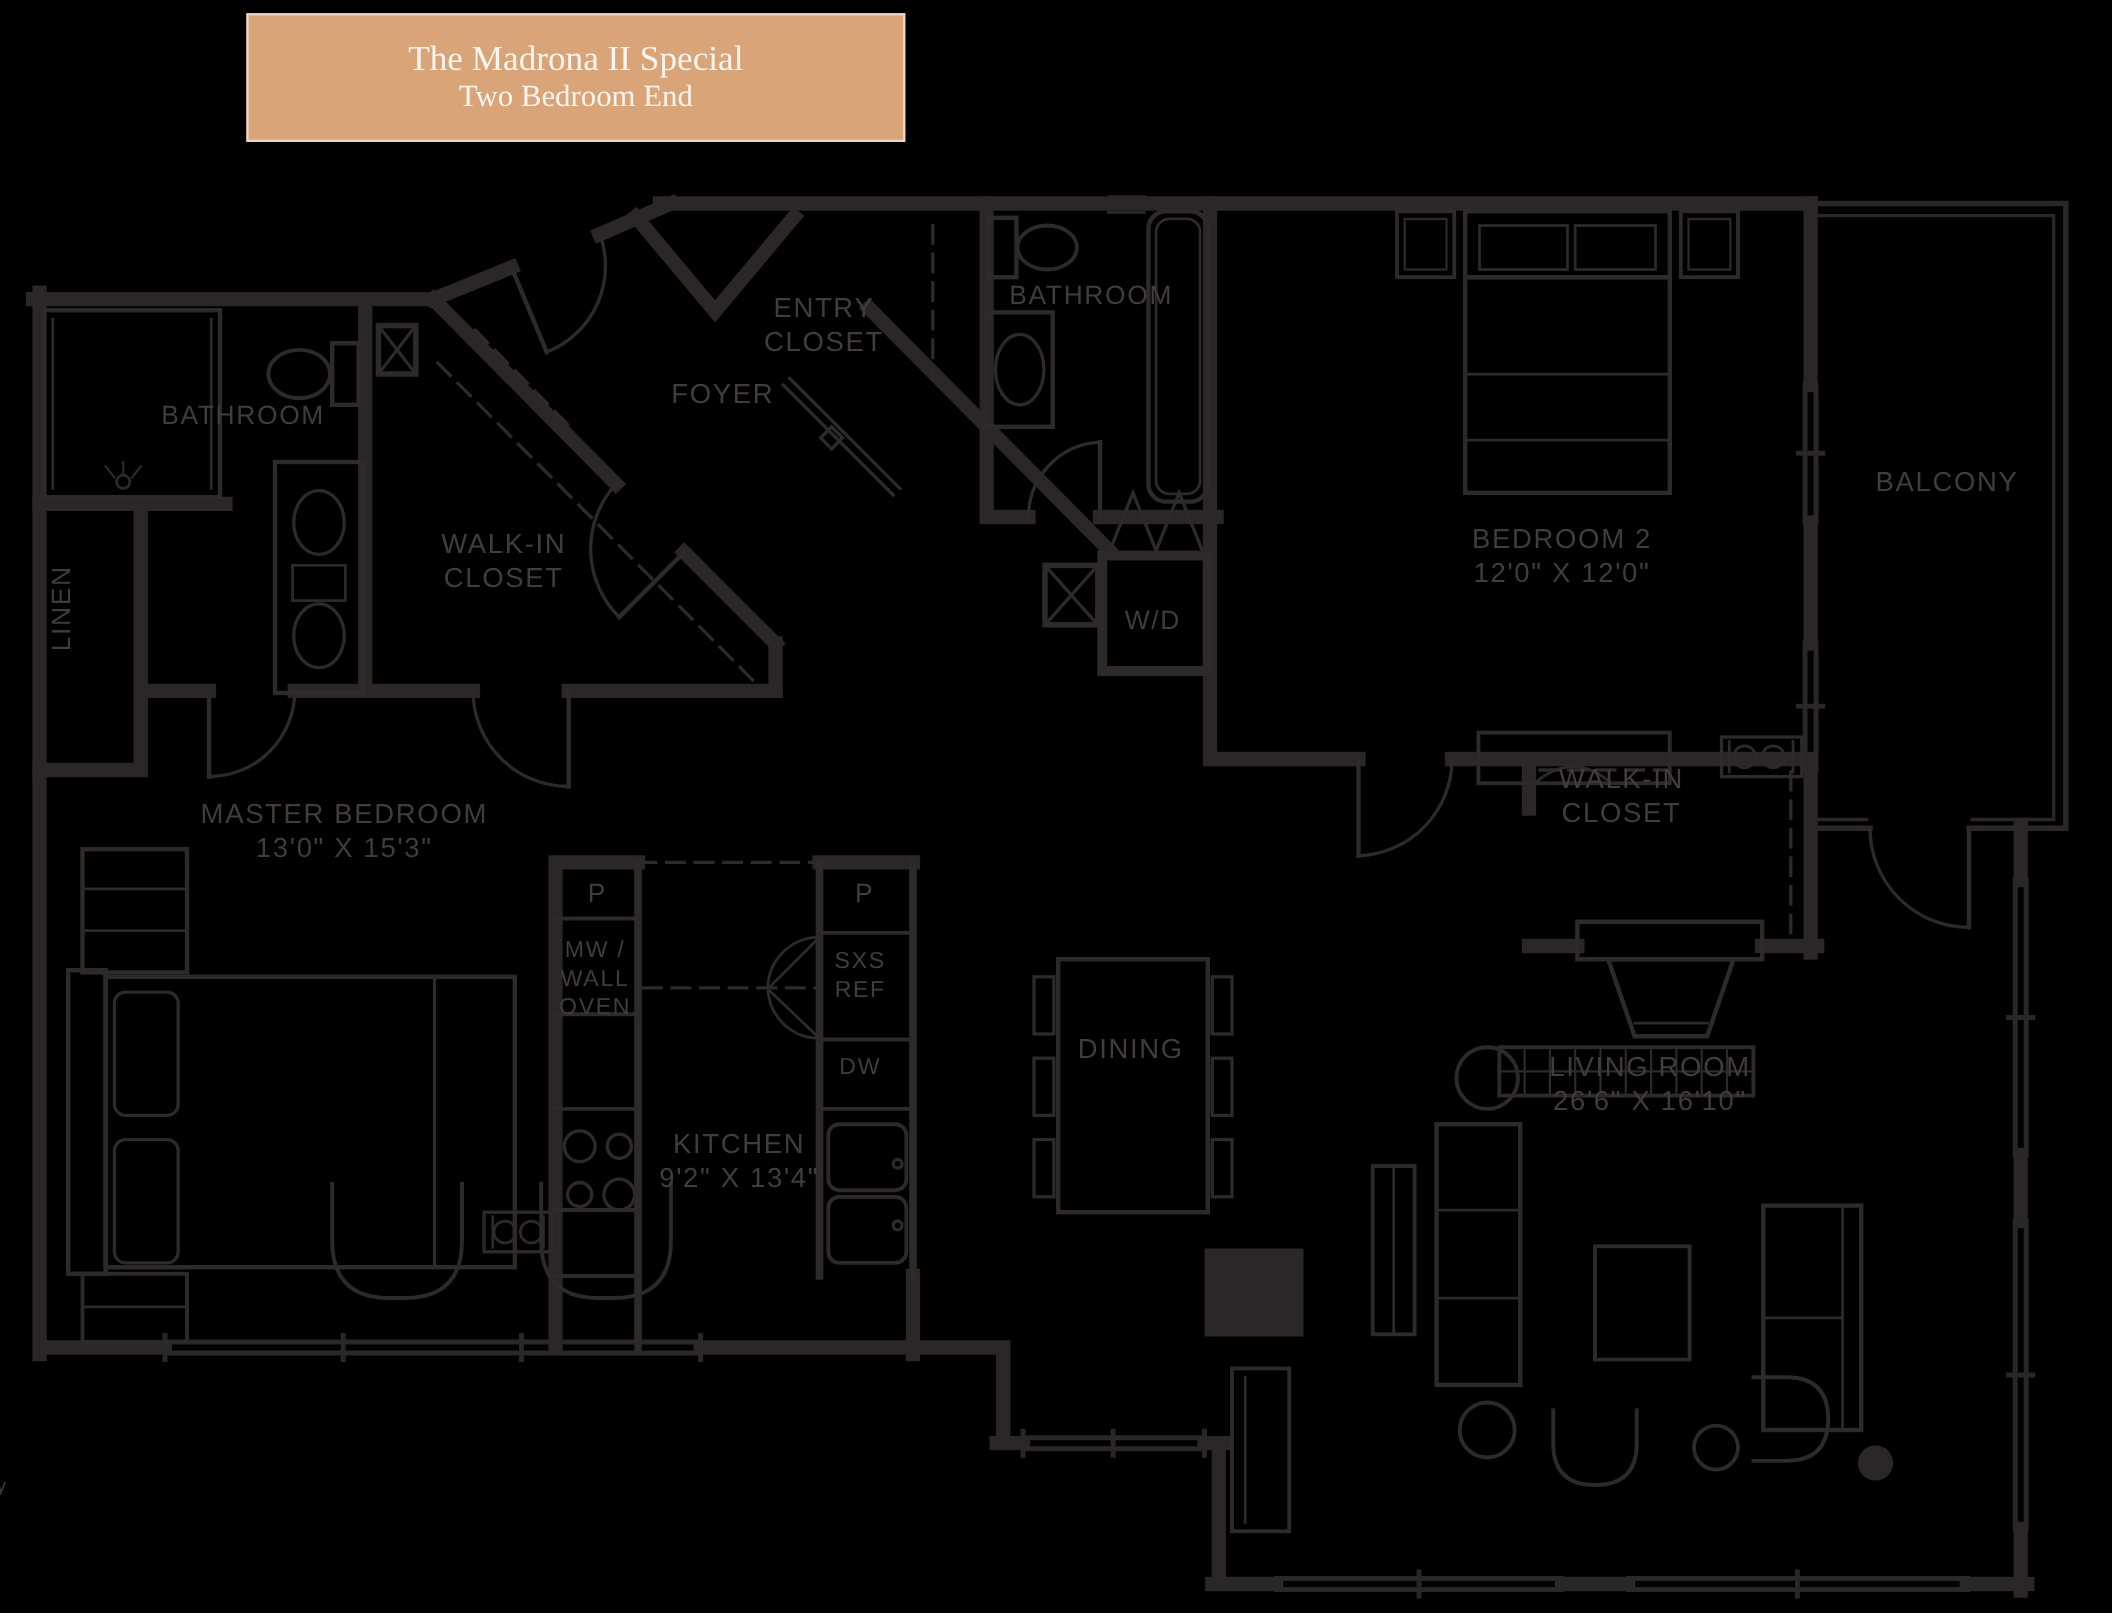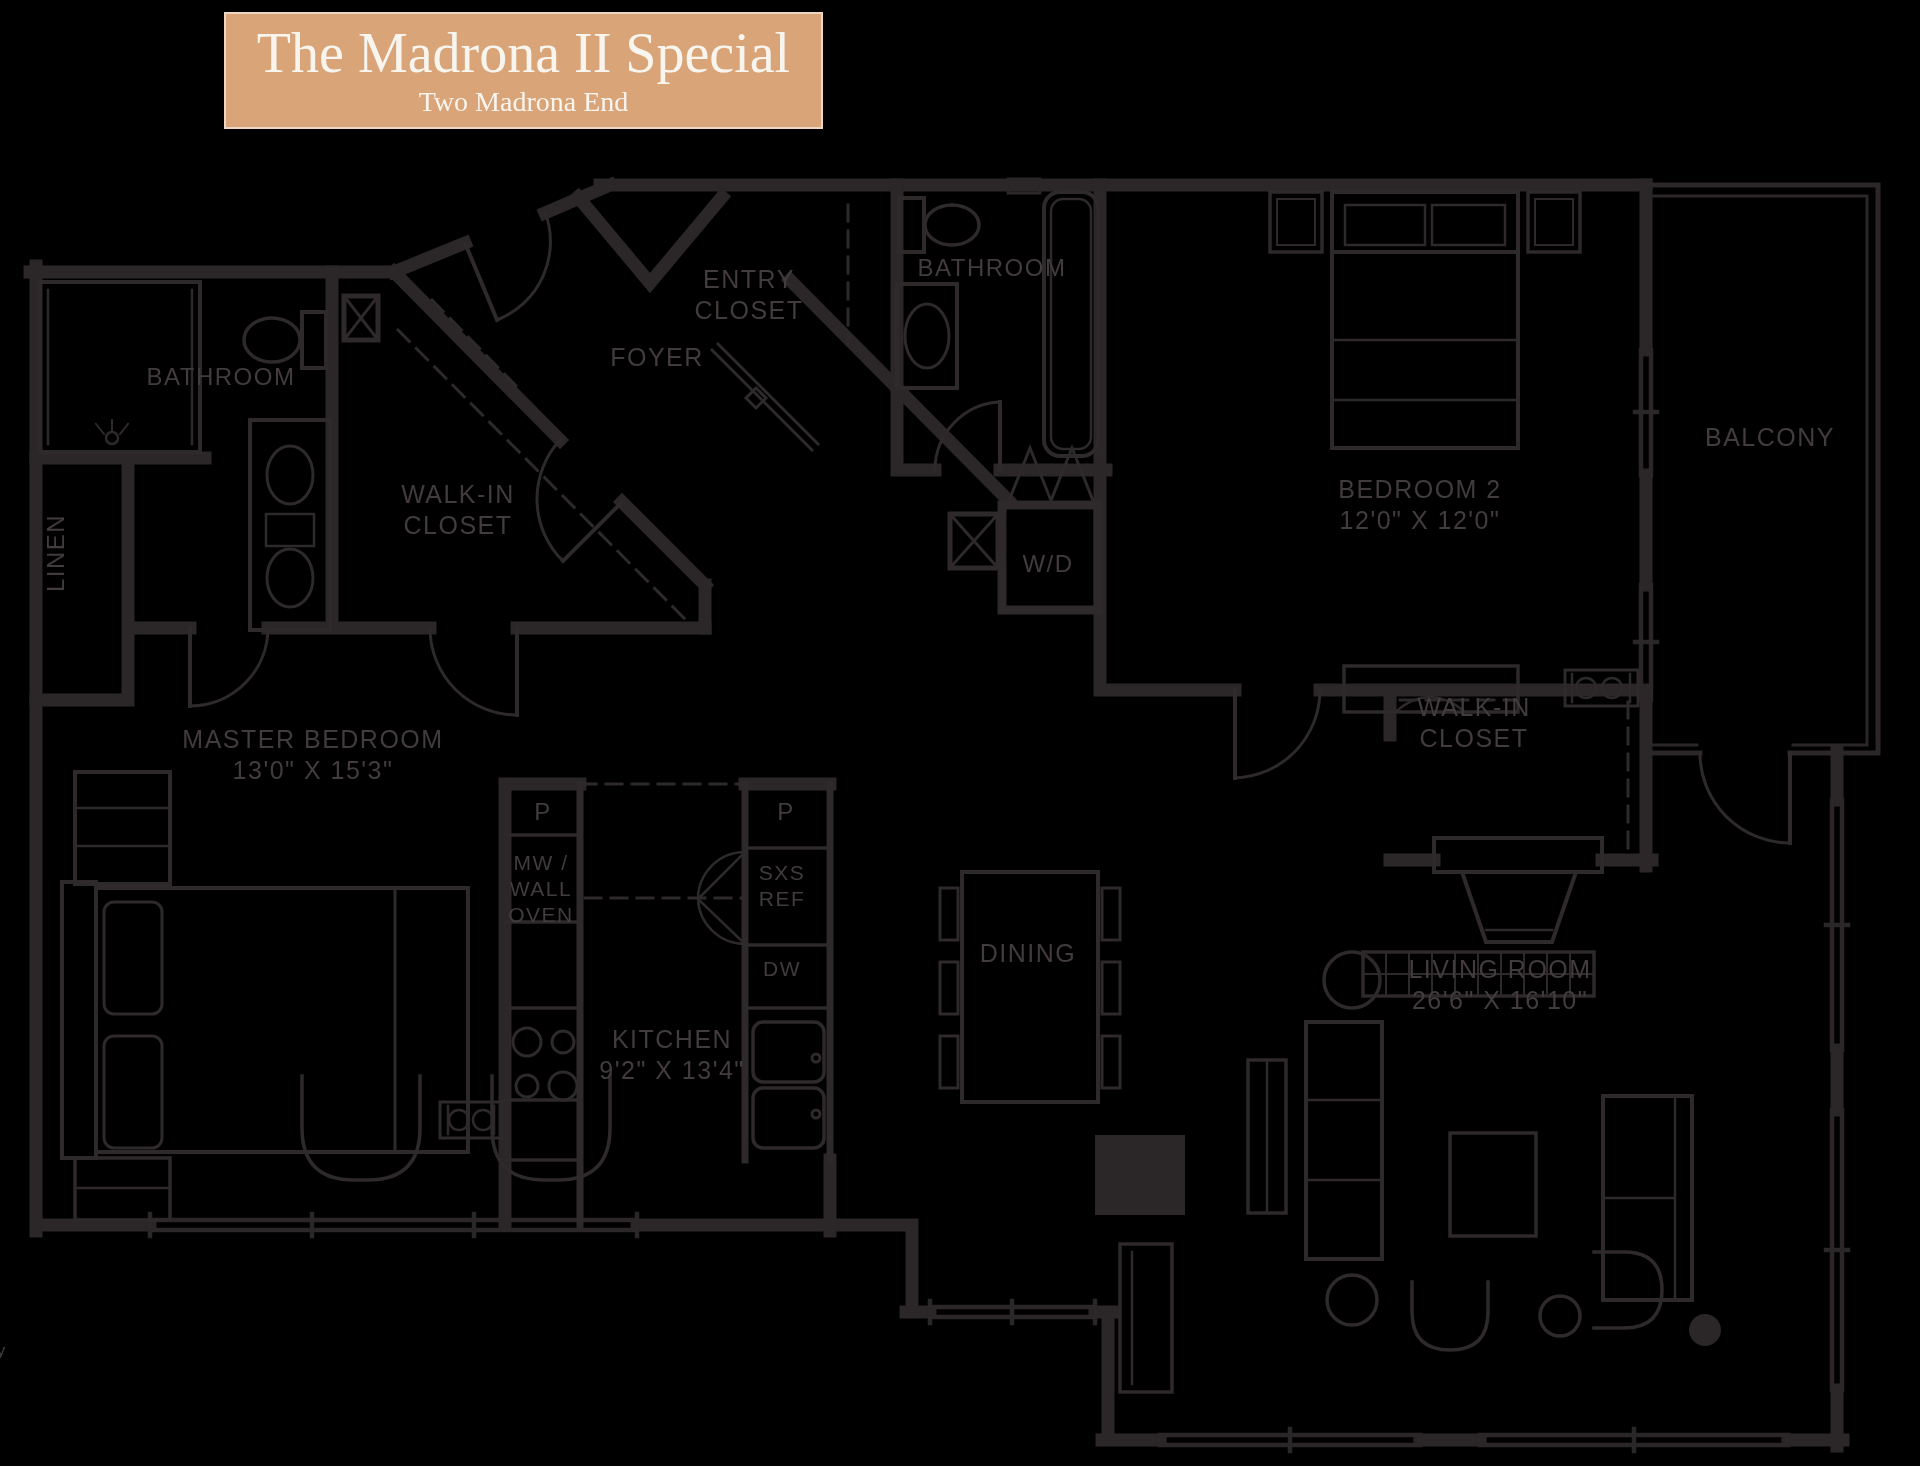--- a/index.html
+++ b/index.html
@@ -8,21 +8,21 @@
   }
   html,body{margin:0;padding:0;background:var(--bg);}
   #stage{position:relative;width:1920px;height:1466px;background:var(--bg);overflow:hidden;
          font-family:"Liberation Sans",sans-serif;}
   #plan{position:absolute;left:0;top:0;}
   .lbl{fill:var(--label);text-anchor:middle;letter-spacing:1.5px;font-family:"Liberation Sans",sans-serif;}
   #title-block{position:absolute;left:224px;top:12px;width:599px;height:117px;
     background:var(--title-bg);border:2px solid var(--title-border);box-sizing:border-box;
     display:flex;flex-direction:column;align-items:center;justify-content:center;
     font-family:"Liberation Serif",serif;color:var(--title-text);}
-  #title-block .t1{font-size:56px;line-height:1.1;font-family:Liberation Serif, serif;}
+  #title-block .t1{font-size:32px;line-height:1.1;font-family:Liberation Serif, serif;}
   #title-block .t2{font-size:28px;line-height:1.2;}
   g{stroke-linecap:square;}
 </style>
 </head>
 <body>
 
 <div id="stage">
 
   <svg id="plan" width="1920" height="1466" viewBox="0 0 1920 1466" xmlns="http://www.w3.org/2000/svg">
 
@@ -291,16 +291,16 @@
         <text x="786" y="820" font-size="24" class="lbl"><tspan x="786" dy="0">P</tspan></text>
         <text x="541" y="870" font-size="21" class="lbl"><tspan x="541" dy="0">MW /</tspan><tspan x="541" dy="26">WALL</tspan><tspan x="541" dy="26">OVEN</tspan></text>
         <text x="782" y="880" font-size="21" class="lbl"><tspan x="782" dy="0">SXS</tspan><tspan x="782" dy="26">REF</tspan></text>
         <text x="782" y="976" font-size="21" class="lbl"><tspan x="782" dy="0">DW</tspan></text>
         <text x="-4" y="1356" font-size="17" class="lbl" text-anchor="start" fill="#3f3f3f"><tspan x="-4" dy="0">tly</tspan></text>
       </g>
   </svg>
 
   <div id="title-block">
     <div class="t1">The Madrona II Special</div>
-    <div class="t2">Two Madrona End</div>
+    <div class="t2">Two Bedroom End</div>
   </div>
 
 </div>
 
 </body></html>

